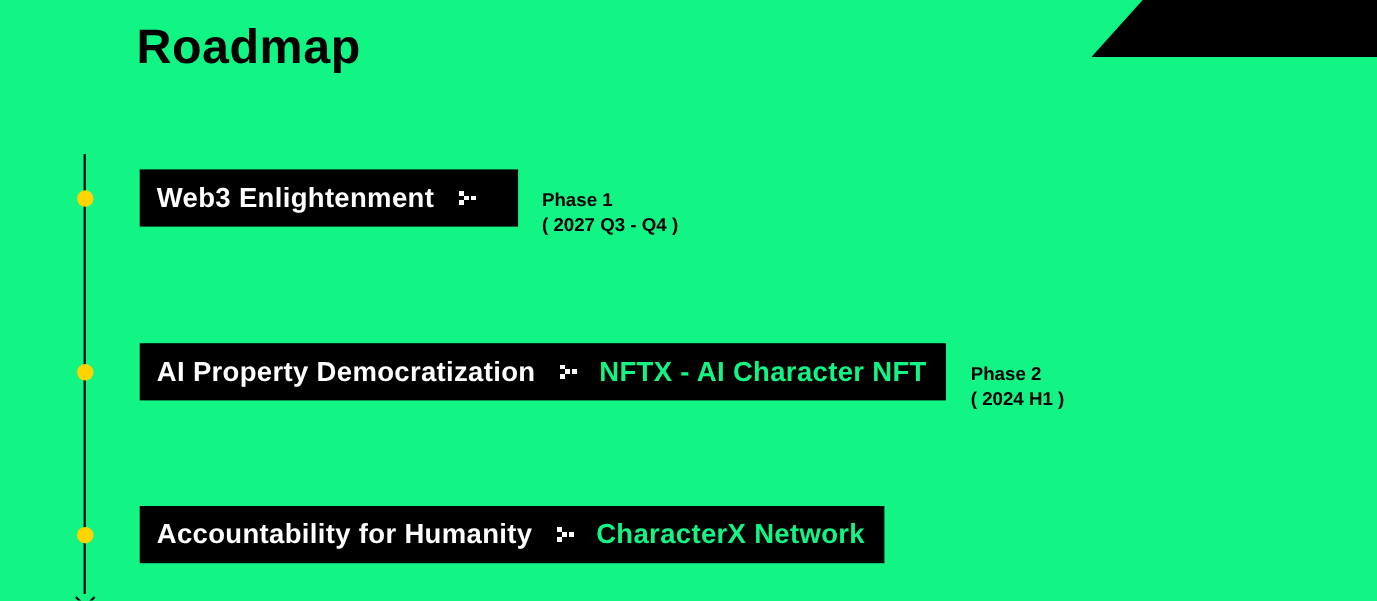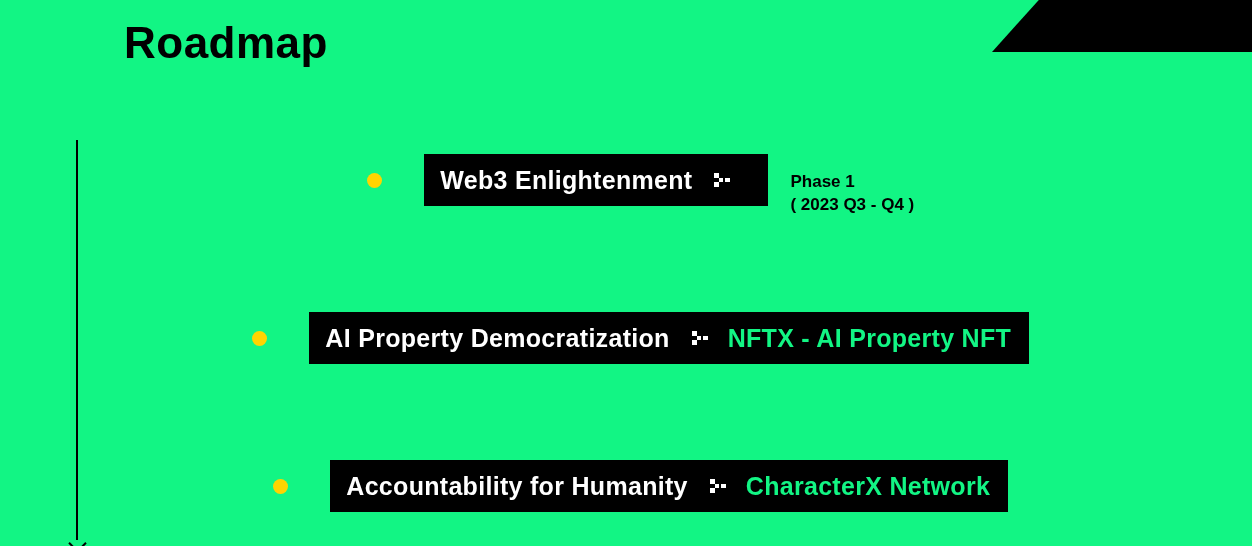--- a/index.html
+++ b/index.html
@@ -55,21 +55,20 @@
     border-bottom: 2px solid #000;
     transform: rotate(-45deg);
   }
   .tl-row {
     position: absolute;
     left: 0;
     right: 0;
     height: 56px;
     display: flex;
     align-items: center;
-    justify-content: center;
   }
   .r1 { top: 12px; }
   .r2 { top: 170px; }
   .r3 { top: 318px; }
   .tl-dot {
     width: 15px;
     height: 15px;
     border-radius: 50%;
     background: #ffd400;
     margin-left: -0.5px;
@@ -137,39 +136,43 @@
               <rect x="2" y="2" width="2" height="2"></rect>
               <rect x="4" y="4" width="2" height="2"></rect>
               <rect x="2" y="6" width="2" height="2"></rect>
               <rect x="7" y="4" width="2" height="2"></rect>
             </g>
           </svg>
       </span>
     </div>
     <div class="tl-meta">
       <div>Phase 1</div>
-      <div>( 2023 Q3 - Q4 )</div>
+      <div>( 2027 Q3 - Q4 )</div>
     </div>
   </div>
 
   <div class="tl-row r2">
     <div class="tl-dot"></div>
     <div class="tl-bar">
       <span class="left">AI Property Democratization</span>
       <span class="sep">
         <svg viewBox="0 0 10 10" shape-rendering="crispEdges">
             <g fill="currentColor">
               <rect x="2" y="2" width="2" height="2"></rect>
               <rect x="4" y="4" width="2" height="2"></rect>
               <rect x="2" y="6" width="2" height="2"></rect>
               <rect x="7" y="4" width="2" height="2"></rect>
             </g>
           </svg>
       </span>
-      <span class="right">NFTX - AI Property NFT</span>
+      <span class="right">NFTX - AI Character NFT</span>
+    </div>
+    <div class="tl-meta">
+      <div>Phase 2</div>
+      <div>( 2024 H1 )</div>
     </div>
   </div>
 
   <div class="tl-row r3">
     <div class="tl-dot"></div>
     <div class="tl-bar">
       <span class="left">Accountability for Humanity</span>
       <span class="sep">
         <svg viewBox="0 0 10 10" shape-rendering="crispEdges">
             <g fill="currentColor">

